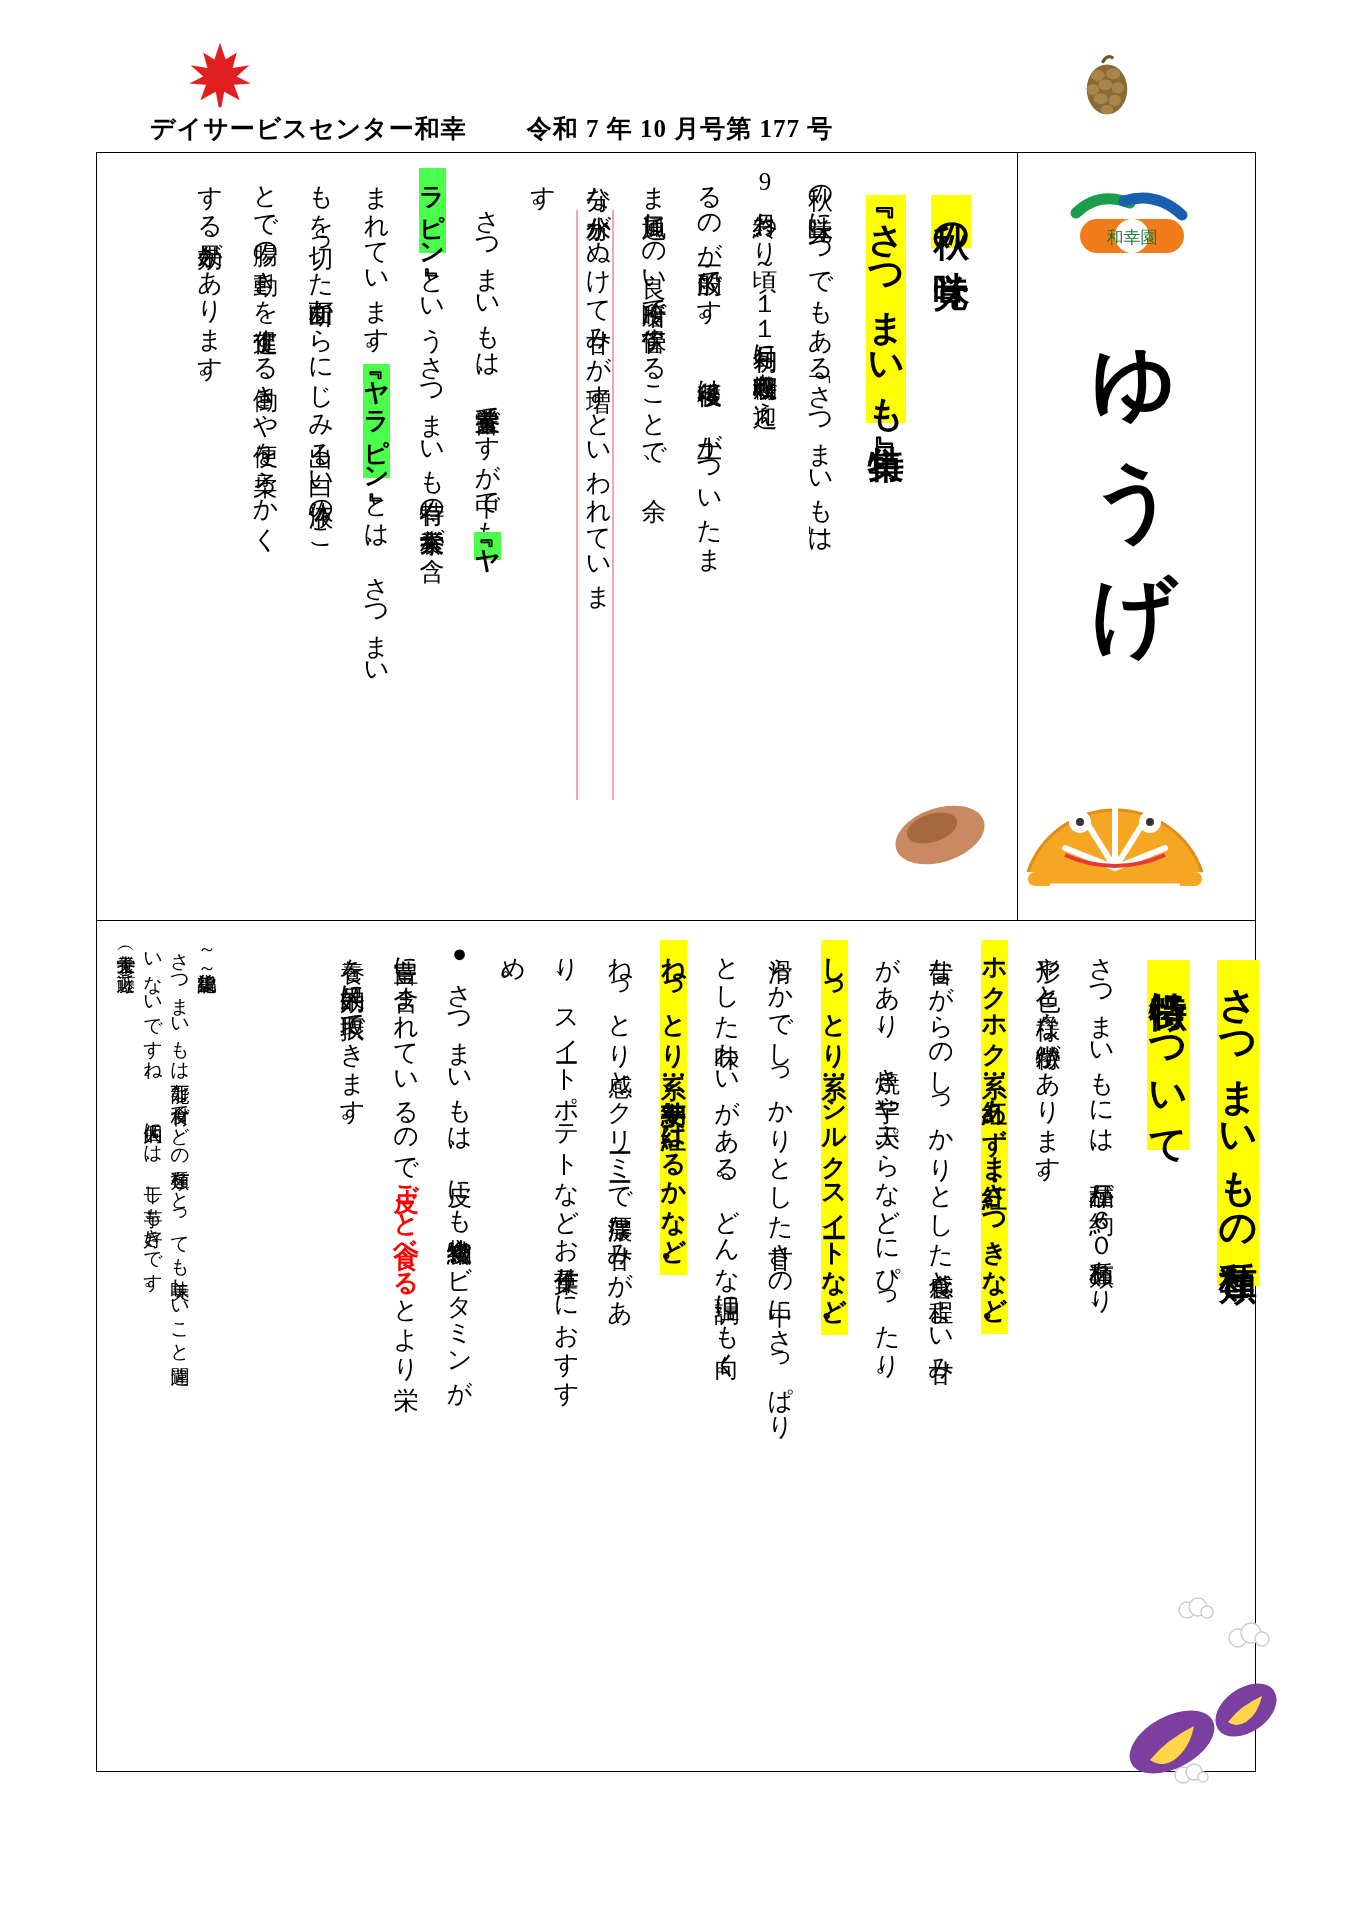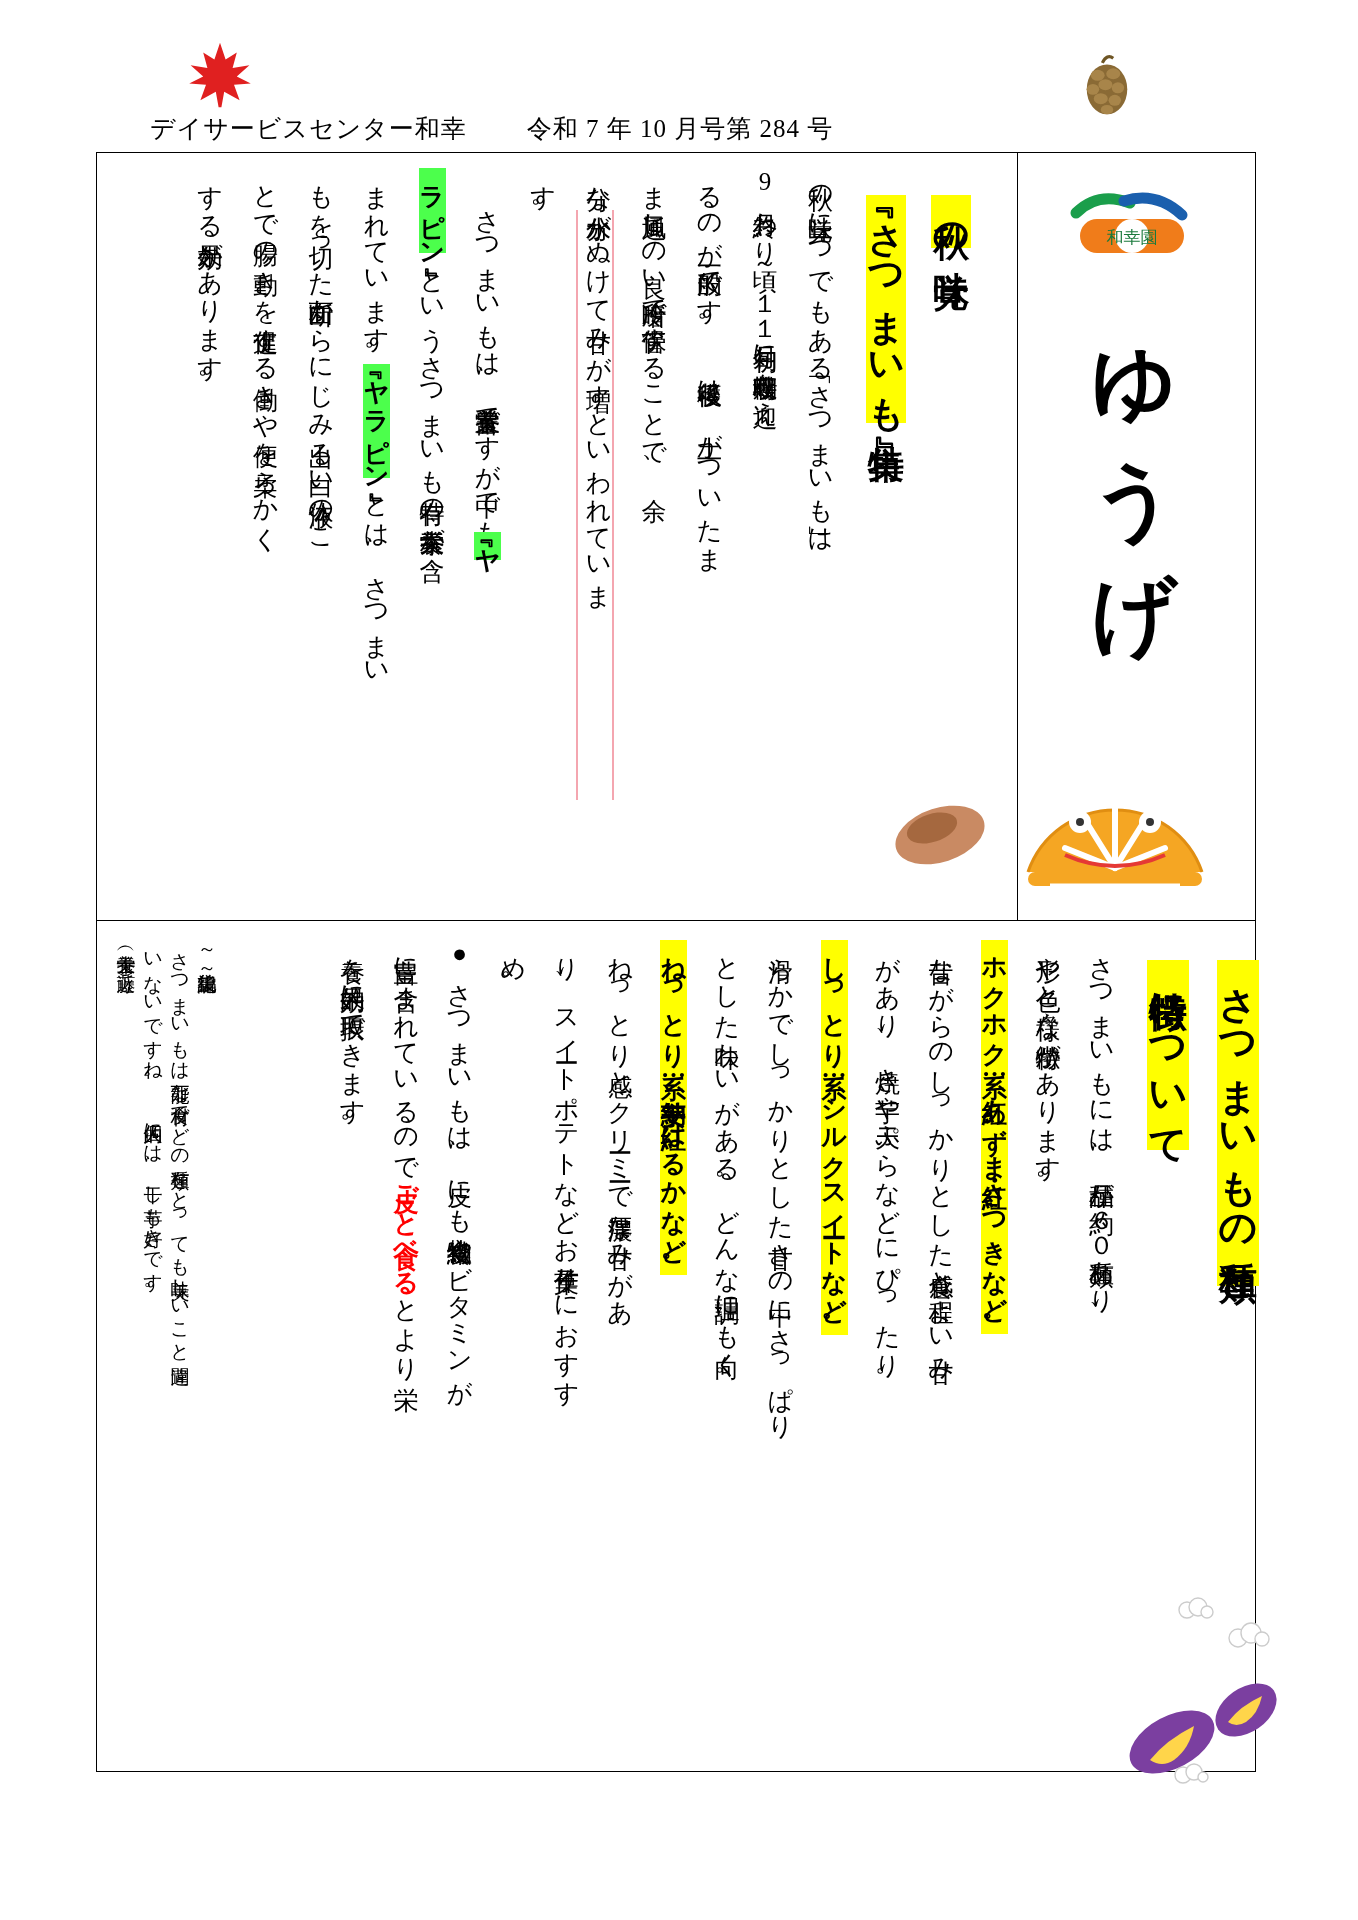--- a/index.html
+++ b/index.html
@@ -8,21 +8,21 @@
     background:#ffffff;
     font-family:"Liberation Serif","DejaVu Serif",serif;
     color:#000;
     position:relative;
     overflow:hidden;
   }
   .page{position:relative;width:1358px;height:1920px;}
 
   
   .header{
-    position:absolute;left:0;top:0;width:1358px;height:150px;
+    position:absolute;left:0;top:0;width:1358px;height:150px;font-weight:bold;
   }
   .header-line{
     position:absolute;left:150px;top:112px;width:1060px;
     font-size:25px;letter-spacing:1px;
     display:flex;align-items:baseline;
   }
   .header-line .h-title{margin-right:60px;}
   .header-line .h-date{}
 
   .maple{
@@ -143,21 +143,21 @@
         <ellipse cx="42" cy="74" rx="9" ry="7"></ellipse>
         <ellipse cx="60" cy="76" rx="8" ry="7"></ellipse>
         <ellipse cx="50" cy="88" rx="8" ry="6"></ellipse>
       </g>
       <path d="M44 28 q6 -12 14 -6" stroke="#6e5524" stroke-width="4" fill="none"></path>
     </svg>
 
     <div class="header-line">
       <span class="h-title">デイサービスセンター和幸</span>
       <span class="h-date">令和 7 年 10 月号</span>
-      <span class="h-issue">第 284 号</span>
+      <span class="h-issue">第 177 号</span>
     </div>
   </div>
 
   <div class="frame"></div>
   <div class="divider-h"></div>
   <div class="divider-v"></div>
 
   <svg class="logo" viewBox="0 0 140 80">
     <path d="M14 28 q22 -22 54 -10" stroke="#1a9e4b" stroke-width="11" fill="none" stroke-linecap="round"></path>
     <path d="M62 16 q32 -10 58 14" stroke="#1a5fae" stroke-width="11" fill="none" stroke-linecap="round"></path>

